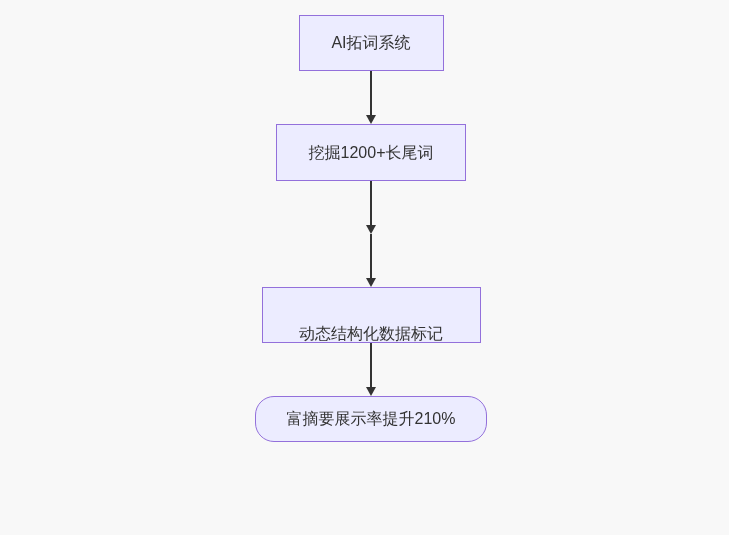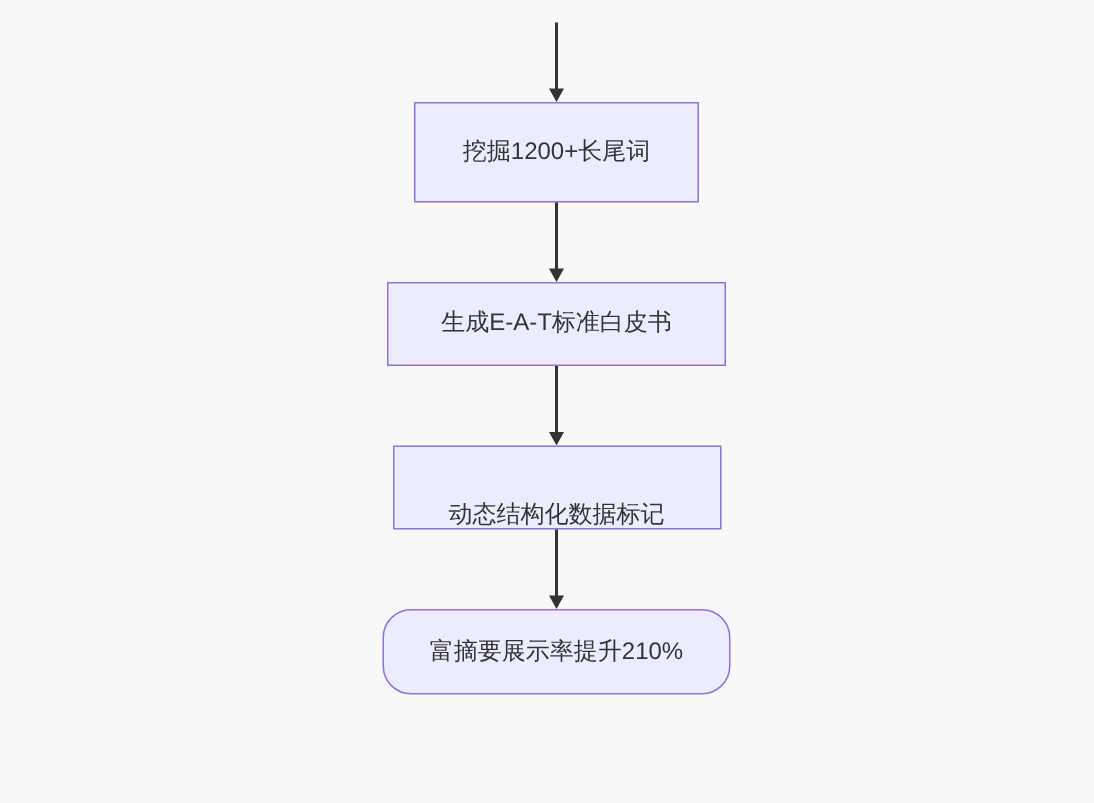--- a/index.html
+++ b/index.html
@@ -40,24 +40,24 @@
     color: var(--text);
     font-size: 16px;
     line-height: 1;
     display: flex;
     align-items: center;
     justify-content: center;
     white-space: nowrap;
     text-align: center;
   }
   .node.n1 { min-width: 145px; }
-  .node.n2 { min-width: 190px; height: 67px; }
+  .node.n2 { min-width: 190px; height: 57px; }
   .node.n3 { min-width: 226px; }
   .node.n4 { min-width: 219px; align-items: flex-end; }
-  .node.n5 { min-width: 232px; height: 57px; border-radius: 19px; }
+  .node.n5 { min-width: 232px; height: 46px; border-radius: 19px; }
   .arrow {
     height: 53px;
     display: flex;
     flex-direction: column;
     align-items: center;
   }
   .arrow-line {
     width: 2px;
     flex: 1 1 auto;
     background: var(--arrow);
@@ -70,38 +70,38 @@
     border-top: 9px solid var(--arrow);
     margin-top: -1px;
   }
 </style>
 </head>
 <body>
 
 <div class="canvas">
   <div class="flow">
 
+    <div class="node n1">
+      <span>AI拓词系统</span>
+    </div>
 
     <div class="arrow">
       <div class="arrow-line"></div>
       <div class="arrow-head"></div>
     </div>
 
     <div class="node n2">
       <span>挖掘1200+长尾词</span>
     </div>
 
     <div class="arrow">
       <div class="arrow-line"></div>
       <div class="arrow-head"></div>
     </div>
 
-    <div class="node n3">
-      <span>生成E-A-T标准白皮书</span>
-    </div>
 
     <div class="arrow">
       <div class="arrow-line"></div>
       <div class="arrow-head"></div>
     </div>
 
     <div class="node n4">
       <span>动态结构化数据标记</span>
     </div>
 

